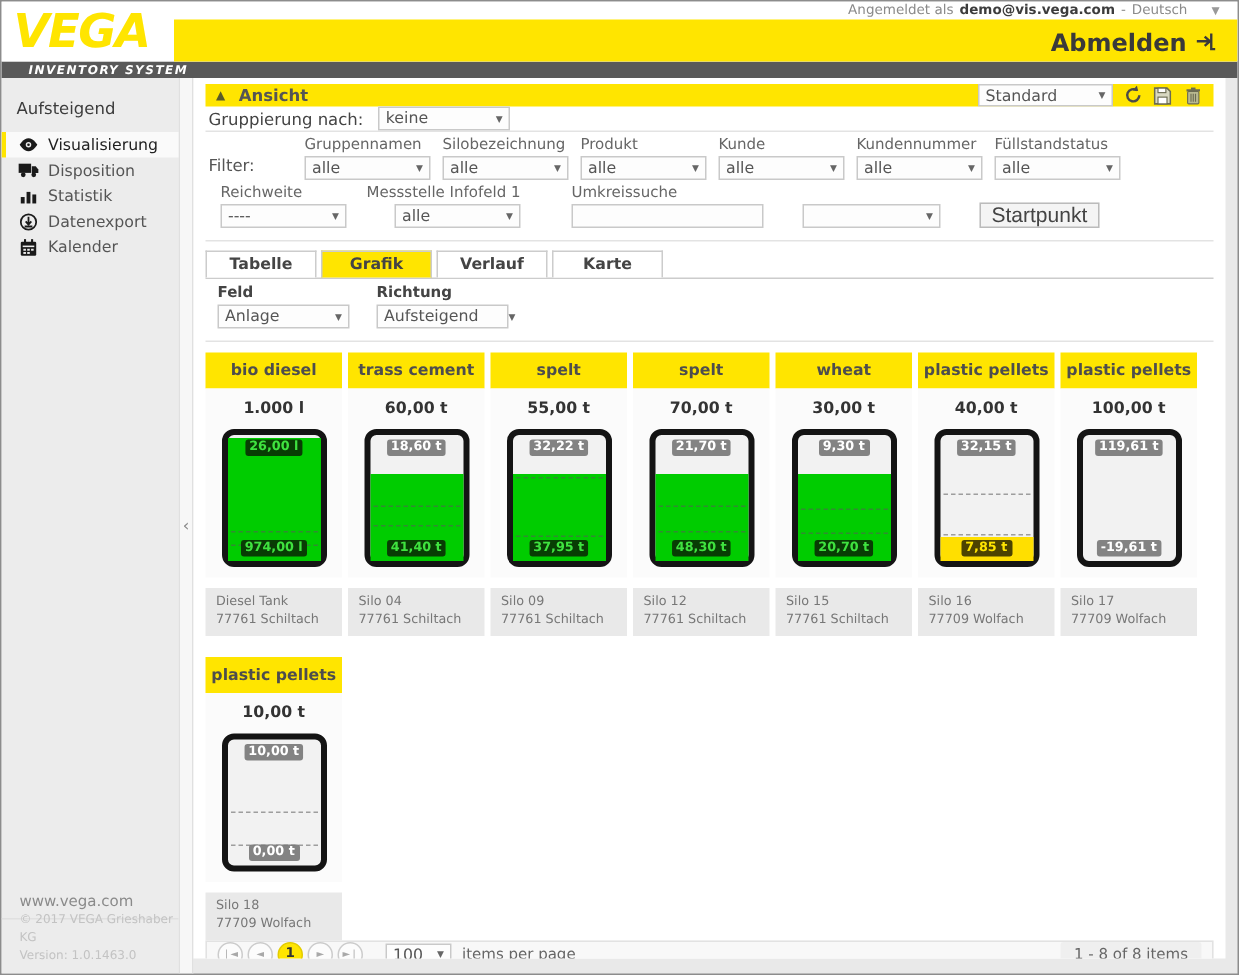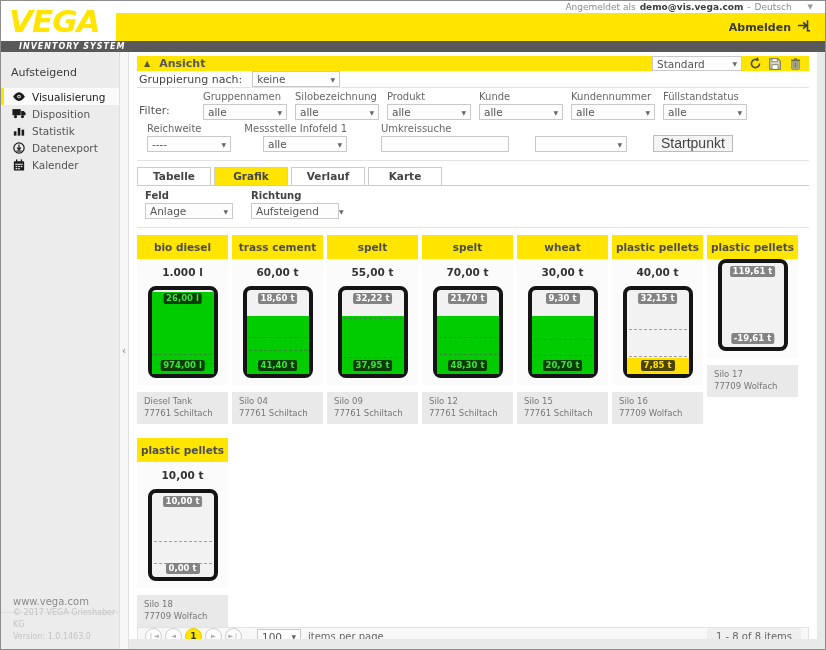--- a/index.html
+++ b/index.html
@@ -6,21 +6,21 @@
   body { background:#d9d9d9; font-family:"DejaVu Sans","Liberation Sans",sans-serif; }
   .page { width:826px; height:650px; background:#e9e9e9; border:1px solid #8c8c8c; position:relative; overflow:hidden; }
 
   
   .top-header { position:relative; height:40px; background:#fff; }
   .login-info { position:absolute; top:1px; right:12px; font-size:9px; color:#8a8a8a; display:flex; align-items:center; gap:4px; }
   .login-info .email { font-weight:bold; color:#3c3c3c; }
   .login-info .lang-caret { font-size:7px; color:#999; margin-left:12px; }
   .yellow-bar { position:absolute; left:115px; right:0; top:12px; height:28px; background:#ffe500; }
   .vega-logo { position:absolute; left:8px; top:2px; font-size:31px; font-weight:bold; font-style:italic; letter-spacing:-1px; color:#ffe500; z-index:2; }
-  .logout { position:absolute; right:14px; top:18px; display:flex; align-items:center; gap:6px; font-size:11px; font-weight:bold; color:#3a3a3a; cursor:pointer; }
+  .logout { position:absolute; right:14px; top:18px; display:flex; align-items:center; gap:6px; font-size:16px; font-weight:bold; color:#3a3a3a; cursor:pointer; }
   .darkbar { height:11px; background:#595959; color:#fff; font-size:8px; font-weight:bold; font-style:italic; letter-spacing:1px; line-height:11px; padding-left:18px; }
 
   
   .layout { display:flex; height:597px; }
   .sidebar { width:118px; background:#ececec; position:relative; flex-shrink:0; }
   .sidebar-title { font-size:11px; color:#3c3c3c; margin:14px 0 9px 10px; }
   .nav-item { height:17px; display:flex; align-items:center; padding-left:7px; border-left:3px solid transparent; font-size:10.5px; color:#555; cursor:pointer; }
   .nav-item.active { background:#fafafa; border-left-color:#ffe500; color:#222; }
   .nav-item .ico { width:15px; height:13px; display:inline-flex; align-items:center; justify-content:center; }
   .nav-item .lbl { margin-left:6px; white-space:nowrap; }
@@ -443,20 +443,21 @@
               </div>
             </div>
             <div class="card-footer">
               <div>Silo 16</div>
               <div>77709 Wolfach</div>
             </div>
           </div>
           <div class="card">
             <div class="card-header">plastic pellets</div>
             <div class="card-body">
+              <div class="capacity">100,00 t</div>
               <div class="tank">
                 <span class="badge top b-gray">119,61 t</span>
                 <span class="badge bottom b-gray">-19,61 t</span>
               </div>
             </div>
             <div class="card-footer">
               <div>Silo 17</div>
               <div>77709 Wolfach</div>
             </div>
           </div>

